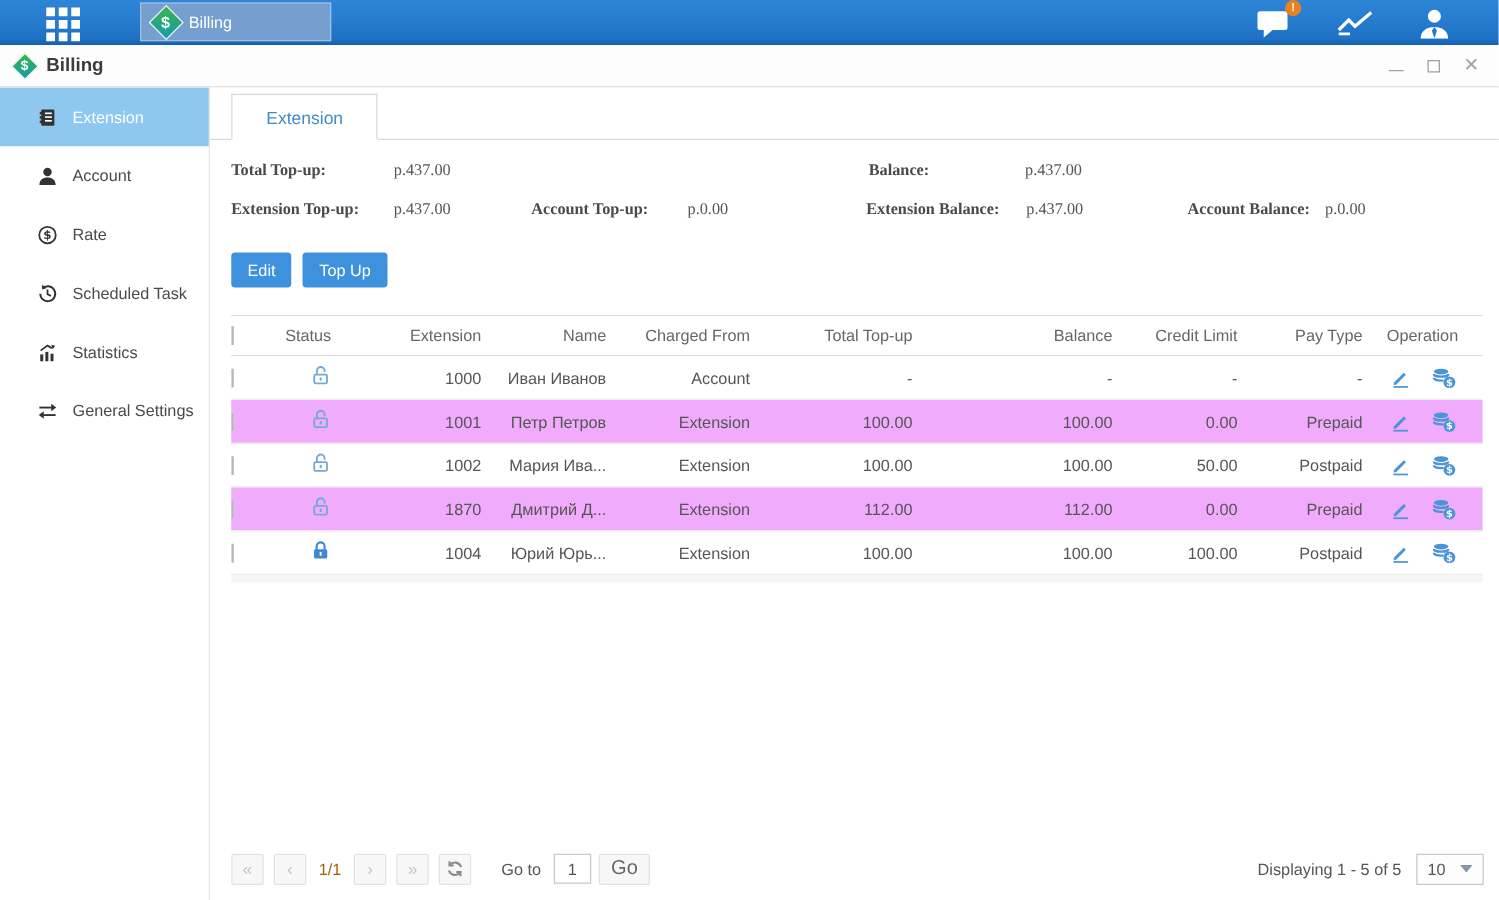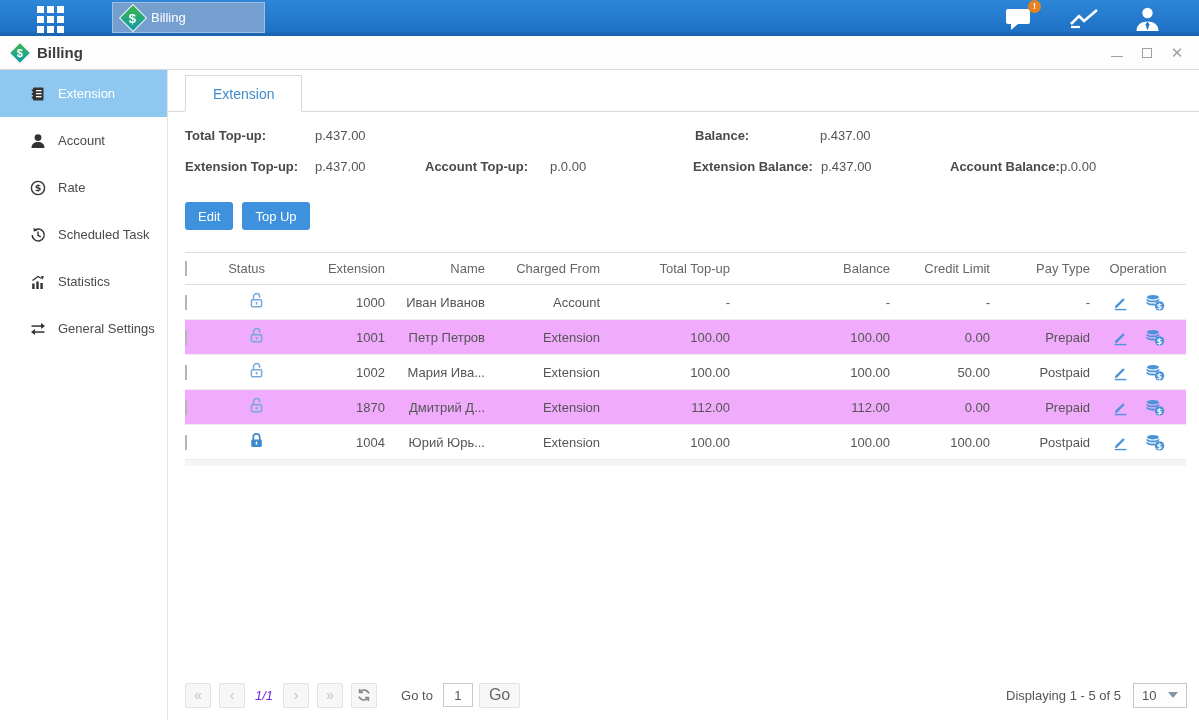--- a/index.html
+++ b/index.html
@@ -58,21 +58,21 @@
 
   .content { position:relative; flex:1; background:#fff; }
 
   .tabbar { height:42px; border-bottom:1px solid #d9d9d9; display:flex;
     align-items:flex-end; }
   .tab.active { margin-left:17px; margin-bottom:-1px; height:37px; line-height:36px;
     padding:0 27px; background:#fff; border:1px solid #d9d9d9; border-bottom:1px solid #fff;
     color:#418bca; font-size:14px; cursor:pointer; }
 
   .summary { position:relative; height:64px; margin-top:12px; font-size:13px; }
-  .summary span { position:absolute; white-space:nowrap; }
+  .summary span { position:absolute; white-space:nowrap;font-family:Liberation Serif, serif; }
   .summary .lbl { font-weight:bold; color:#4a4a4a; }
   .s-r1 { top:4px; } .s-r2 { top:35px; }
 
   .actions { margin:14px 0 0 17px; display:flex; gap:9px; }
   .btn-blue { background:#3e92dd; color:#fff; border:none; font-size:13px;
     height:28px; padding:0 13px; border-radius:3px; cursor:pointer;
     font-family:"Liberation Sans",sans-serif; }
 
   
   .table { margin:22px 0 0 17px; width:1001px; font-size:13px; }
@@ -95,21 +95,21 @@
     background:#fff; cursor:pointer; }
   .op-ic { cursor:pointer; display:inline-flex; }
   .row-strip { height:6px; background:#f5f5f5; }
 
   
   .pagebar { position:absolute; left:17px; right:12px; bottom:12px; height:26px;
     display:flex; align-items:center; font-size:13px; color:#555; }
   .pg-btn { width:26px; height:25px; background:#f7f7f7; border:1px solid #e2e2e2;
     border-radius:2px; display:flex; align-items:center; justify-content:center;
     color:#c4c4c4; font-size:14px; cursor:pointer; margin-right:8px; flex:none; }
-  .pg-info { margin:0 10px 0 2px; color:#6d28d9;font-style:italic; }
+  .pg-info { margin:0 10px 0 2px; color:#a16207; }
   .goto-lbl { margin:0 10px 0 16px; }
   .goto-input { width:30px; height:24px; border:1px solid #c9c9c9; text-align:center;
     font-size:13px; color:#555; font-family:"Liberation Sans",sans-serif; }
   .go-btn { margin-left:6px; height:25px; padding:0 9px; background:#f7f7f7;
     border:1px solid #e2e2e2; border-radius:2px; font-size:16px; color:#666;
     cursor:pointer; font-family:"Liberation Sans",sans-serif; }
   .pg-right { margin-left:auto; display:flex; align-items:center; gap:12px; }
   .size-select { width:54px; height:25px; border:1px solid #c9c9c9; background:#fdfdfd;
     display:flex; align-items:center; justify-content:space-between; padding:0 8px;
     cursor:pointer; }

